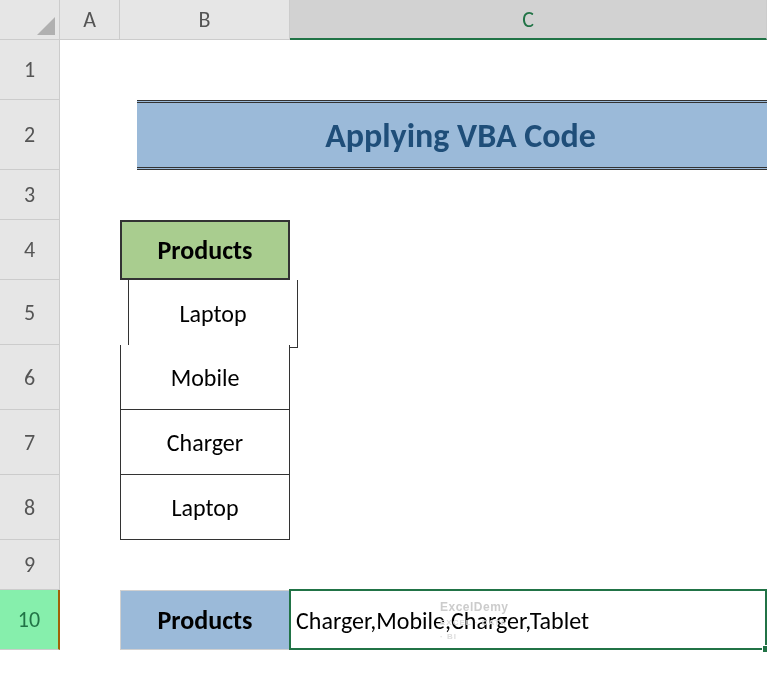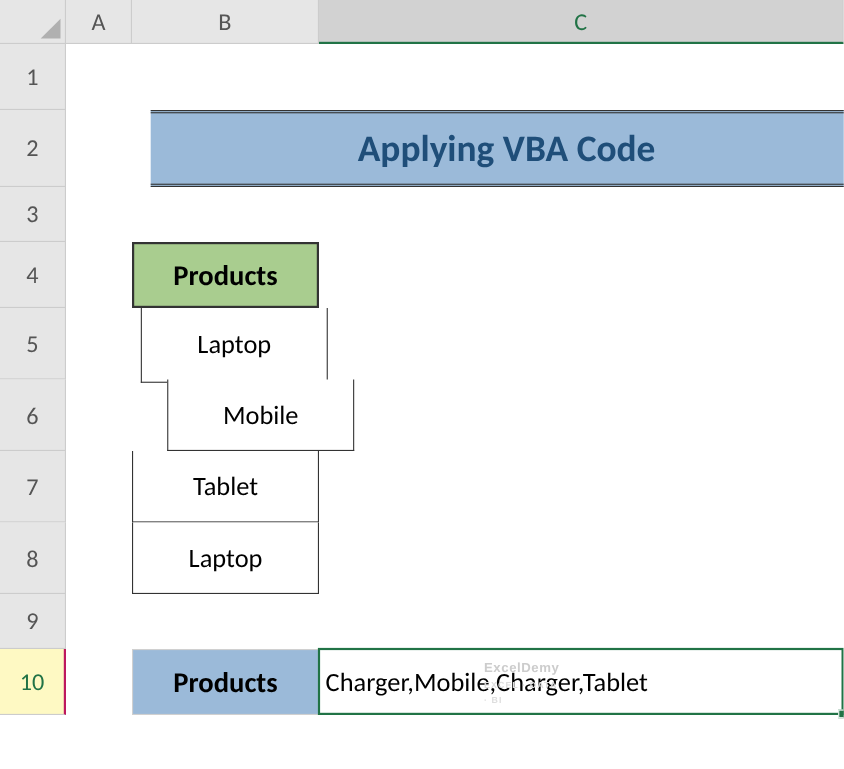--- a/index.html
+++ b/index.html
@@ -72,22 +72,22 @@
       background: #e6e6e6;
       border-right: 1px solid #ccc;
       border-bottom: 1px solid #ccc;
       display: flex;
       align-items: center;
       justify-content: center;
       font-size: 22px;
       color: #555;
     }
     .row-header.selected {
-      background: #fef9c3;
-      border-right: 2px solid #be185d;
+      background: #86efac;
+      border-right: 2px solid #a16207;
       color: #217346;
     }
     .cells {
       position: absolute;
       top: 40px;
       left: 60px;
     }
     .cell {
       position: absolute;
       display: flex;
@@ -179,22 +179,22 @@
     <div class="row-header selected" style="height:60px">10</div>
   </div>
 
   <div class="cells">
 
     <div class="cell title-cell" style="left:60px; top:60px; width:647px; height:70px;margin-left:17px;">Applying VBA Code</div>
 
     <div class="cell products-header" style="left:60px; top:180px; width:170px; height:60px;">Products</div>
 
     <div class="cell product-cell" style="left:68px; top:240px; width:170px; height:68px;">Laptop</div>
-    <div class="cell product-cell" style="left:60px; top:305px; width:170px; height:65px;margin-left:32px;">Mobile</div>
-    <div class="cell product-cell" style="left:60px; top:370px; width:170px; height:65px;">Tablet</div>
+    <div class="cell product-cell" style="left:60px; top:305px; width:170px; height:65px;">Mobile</div>
+    <div class="cell product-cell" style="left:60px; top:370px; width:170px; height:65px;">Charger</div>
     <div class="cell product-cell" style="left:60px; top:435px; width:170px; height:65px;">Laptop</div>
 
     <div class="cell products-label" style="left:60px; top:550px; width:170px; height:60px;">Products</div>
 
     <div class="cell result-cell" style="left:230px; top:550px; width:477px; height:60px;">Charger,Mobile,Charger,Tablet</div>
 
     <div class="watermark" style="left:380px; top:560px;font-weight:bold;">
       <span>ExcelDemy</span><br>
       <span class="sub">EXCEL · DATA · BI</span>
     </div>

